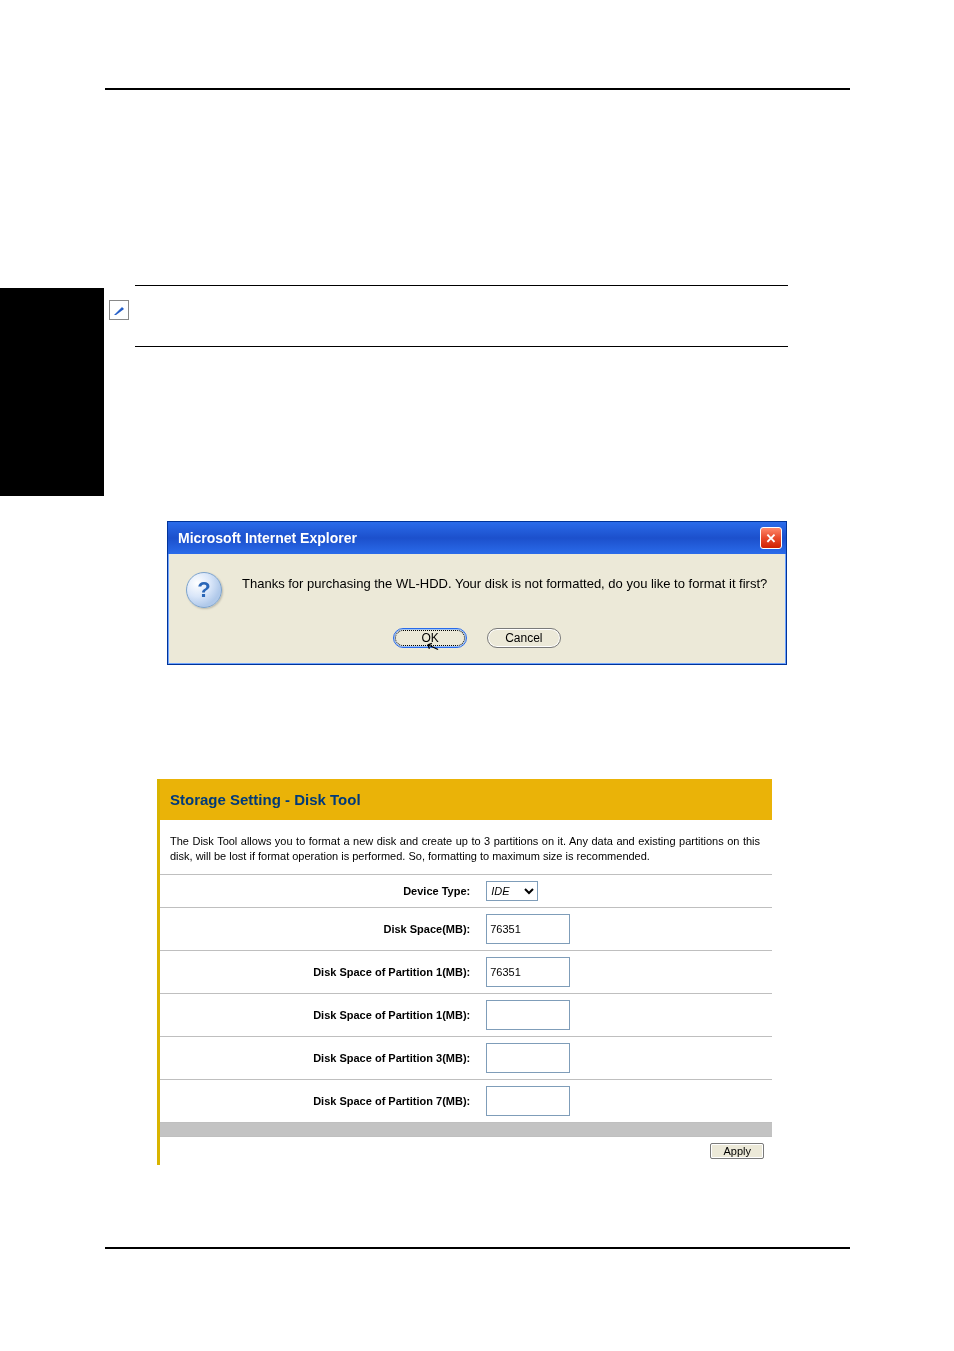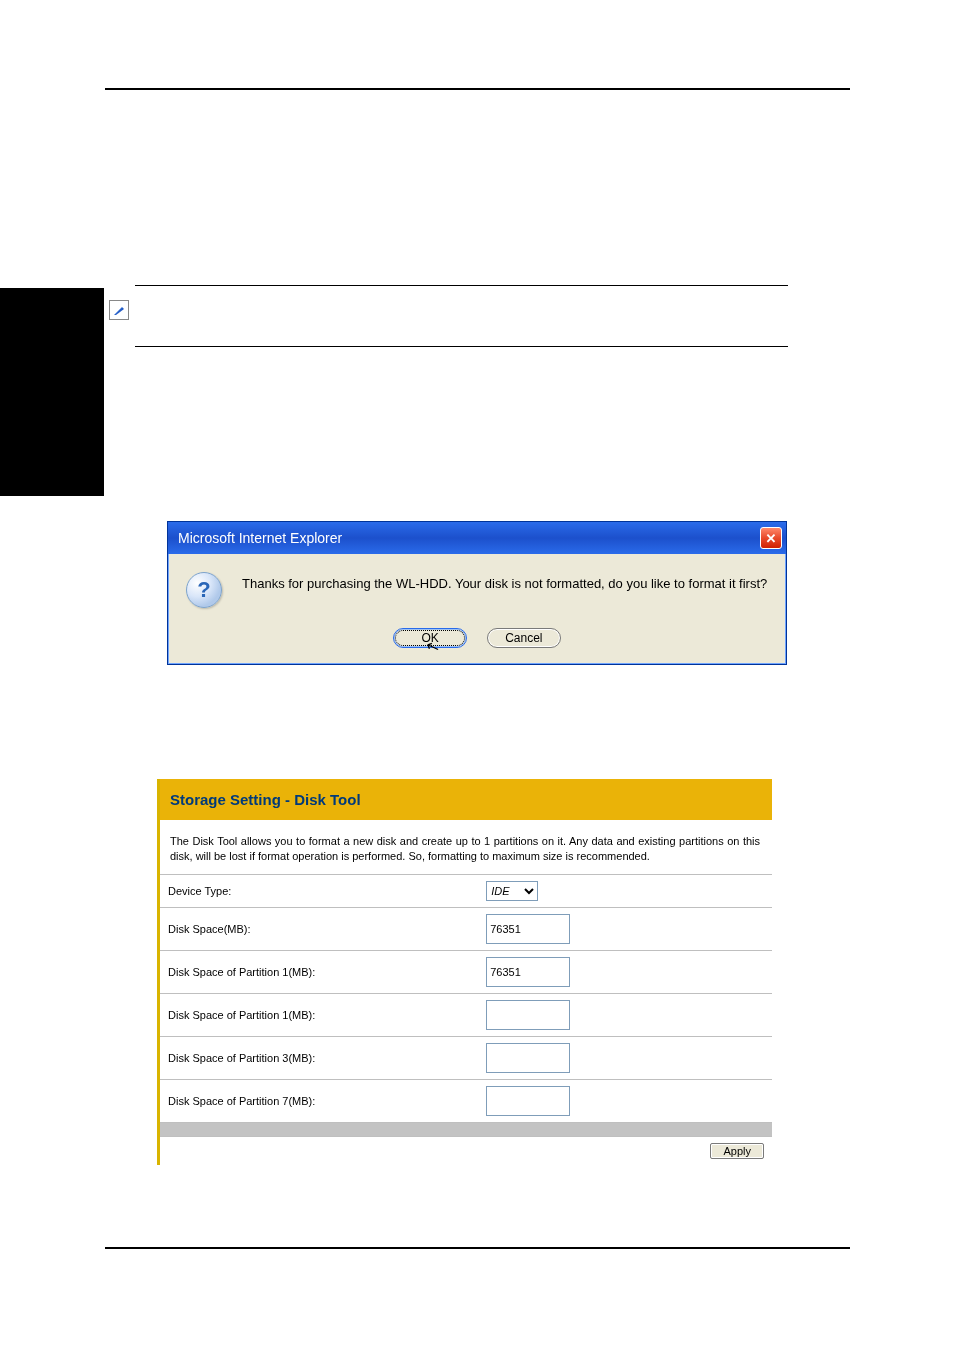--- a/index.html
+++ b/index.html
@@ -61,21 +61,21 @@
   .titlebar {
     height: 32px;
     background: linear-gradient(#2a6bea, #1c50cc 50%, #2a6bea);
     display: flex; align-items: center;
     padding: 0 4px 0 10px;
     justify-content: space-between;
   }
   .titlebar-text {
     color: #fff;
     font-size: 14px;
-    font-weight: normal;
+    font-weight: bold;
   }
   .close-btn {
     width: 22px; height: 22px;
     background: linear-gradient(#ff886a,#e84a2b 50%,#d02000);
     border: 1px solid #fff;
     border-radius: 3px;
     display:flex; align-items:center; justify-content:center;
     color:#fff; font-size:13px; font-weight:bold;
     cursor: default;
   }
@@ -154,21 +154,21 @@
   table.form {
     width: 100%;
     border-collapse: collapse;
   }
   table.form td {
     border-top: 1px solid #bfbfbf;
     padding: 6px 8px;
     font-size: 11px;
     vertical-align: middle;
   }
-  table.form td.label-cell { font-weight: normal; width: 52%; }
+  table.form td.label-cell { font-weight: bold; width: 52%; text-align: right; }
   .inp {
     border: 1px solid #7f9db9;
     height: 18px;
     padding: 14px 3px;
     font-size: 11px;
     width: 84px;
     background:#fff;
   }
   .sel {
     border: 1px solid #7f9db9;
@@ -222,21 +222,21 @@
   </div>
   <div class="dialog-buttons">
     <button class="win-btn focused">OK</button>
     <button class="win-btn">Cancel</button>
   </div>
 </div>
 <div class="cursor">↖</div>
 
 <div class="panel">
   <div class="panel-header">Storage Setting - Disk Tool</div>
-  <div class="panel-desc">The Disk Tool allows you to format a new disk and create up to 1 partitions on it. Any data and existing partitions on this disk, will be lost if format operation is performed. So, formatting to maximum size is recommended.</div>
+  <div class="panel-desc">The Disk Tool allows you to format a new disk and create up to 3 partitions on it. Any data and existing partitions on this disk, will be lost if format operation is performed. So, formatting to maximum size is recommended.</div>
   <table class="form">
     <tbody>
         <tr>
       <td class="label-cell">Device Type:</td>
       <td>
         <select class="sel">
           <option>IDE</option>
         </select>
       </td>
     </tr>

